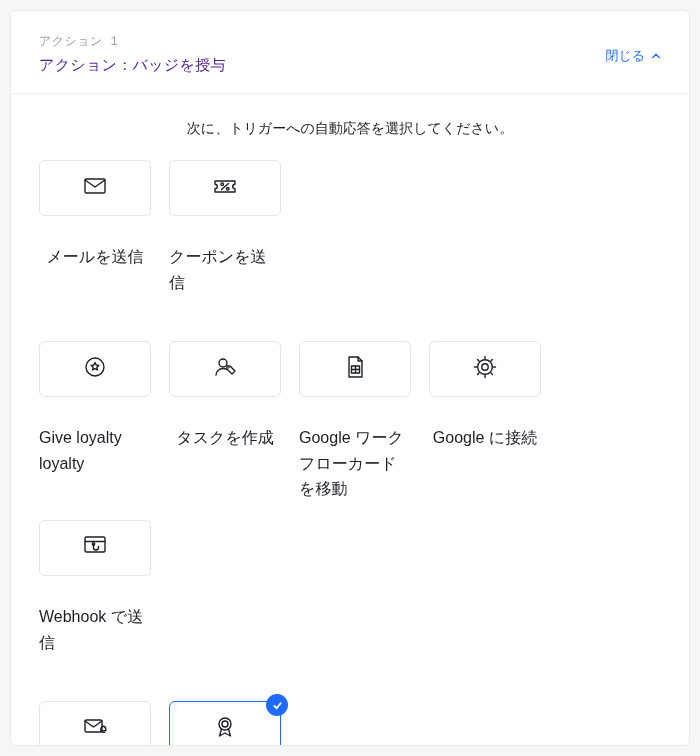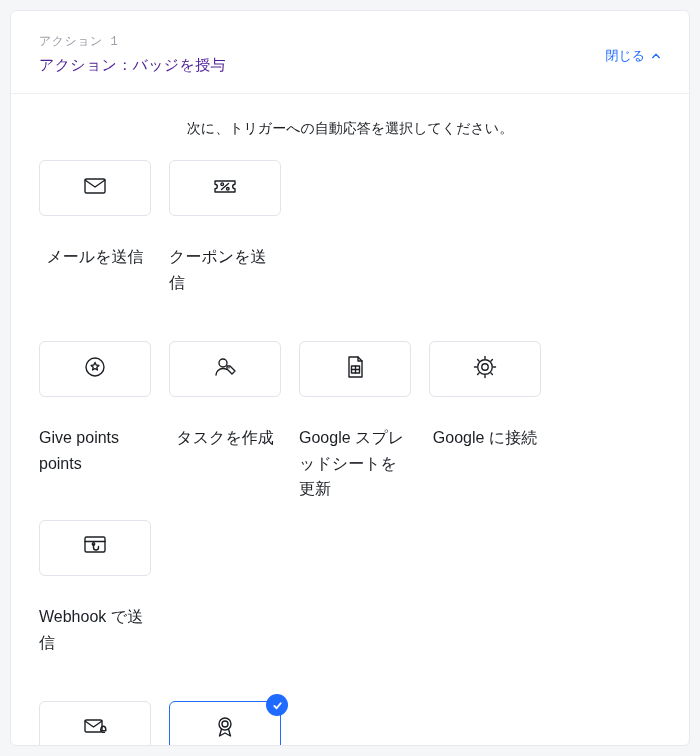--- a/index.html
+++ b/index.html
@@ -119,21 +119,21 @@
           <div class="card-label">クーポンを送信</div>
         </div>
         <div style="flex-basis: 100%; height: 10px;"></div>
         <div class="action-card">
           <div class="card-box">
             <span><svg viewBox="0 0 26 26" fill="none" stroke="#1b1f24" stroke-width="1.4" stroke-linecap="round" stroke-linejoin="round">
                 <circle cx="13" cy="13" r="9"></circle>
                 <path d="M13 8.5l1.2 2.5 2.7.4-2 1.9.5 2.7L13 14.7l-2.4 1.3.5-2.7-2-1.9 2.7-.4L13 8.5Z"></path>
               </svg></span>
           </div>
-          <div class="card-label">Give points points</div>
+          <div class="card-label">Give loyalty loyalty</div>
         </div>
         <div class="action-card">
           <div class="card-box">
             <span><svg viewBox="0 0 26 26" fill="none" stroke="#1b1f24" stroke-width="1.4" stroke-linecap="round" stroke-linejoin="round">
                 <circle cx="11" cy="9" r="4"></circle>
                 <path d="M4 21c0-3.6 3.1-6.5 7-6.5 1.4 0 2.7.4 3.8 1"></path>
                 <path d="M15 15l5 5 3-3-5-5-3 0 0 3Z"></path>
                 <circle cx="17" cy="13.8" r=".8" fill="#1b1f24" stroke="none"></circle>
               </svg></span>
           </div>
@@ -142,21 +142,21 @@
         <div class="action-card">
           <div class="card-box">
             <span><svg viewBox="0 0 26 26" fill="none" stroke="#1b1f24" stroke-width="1.4" stroke-linecap="round" stroke-linejoin="round">
                 <path d="M7 3h9l4 4v16H7V3Z"></path>
                 <polyline points="16,3 16,7 20,7"></polyline>
                 <rect x="9.5" y="12" width="8" height="7"></rect>
                 <line x1="9.5" y1="15.5" x2="17.5" y2="15.5"></line>
                 <line x1="13.5" y1="12" x2="13.5" y2="19"></line>
               </svg></span>
           </div>
-          <div class="card-label">Google スプレッドシートを更新</div>
+          <div class="card-label">Google ワークフローカードを移動</div>
         </div>
         <div class="action-card">
           <div class="card-box">
             <span><svg viewBox="0 0 26 26" fill="none" stroke="#1b1f24" stroke-width="1.4" stroke-linecap="round" stroke-linejoin="round">
                 <circle cx="13" cy="13" r="3.2"></circle>
                 <path d="M13 4.5v-2M13 23.5v-2M21.5 13h2M2.5 13h2M19 7l1.4-1.4M5.6 20.4 7 19M19 19l1.4 1.4M5.6 5.6 7 7"></path>
                 <circle cx="13" cy="13" r="7.3"></circle>
               </svg></span>
           </div>
           <div class="card-label">Google に接続</div>

